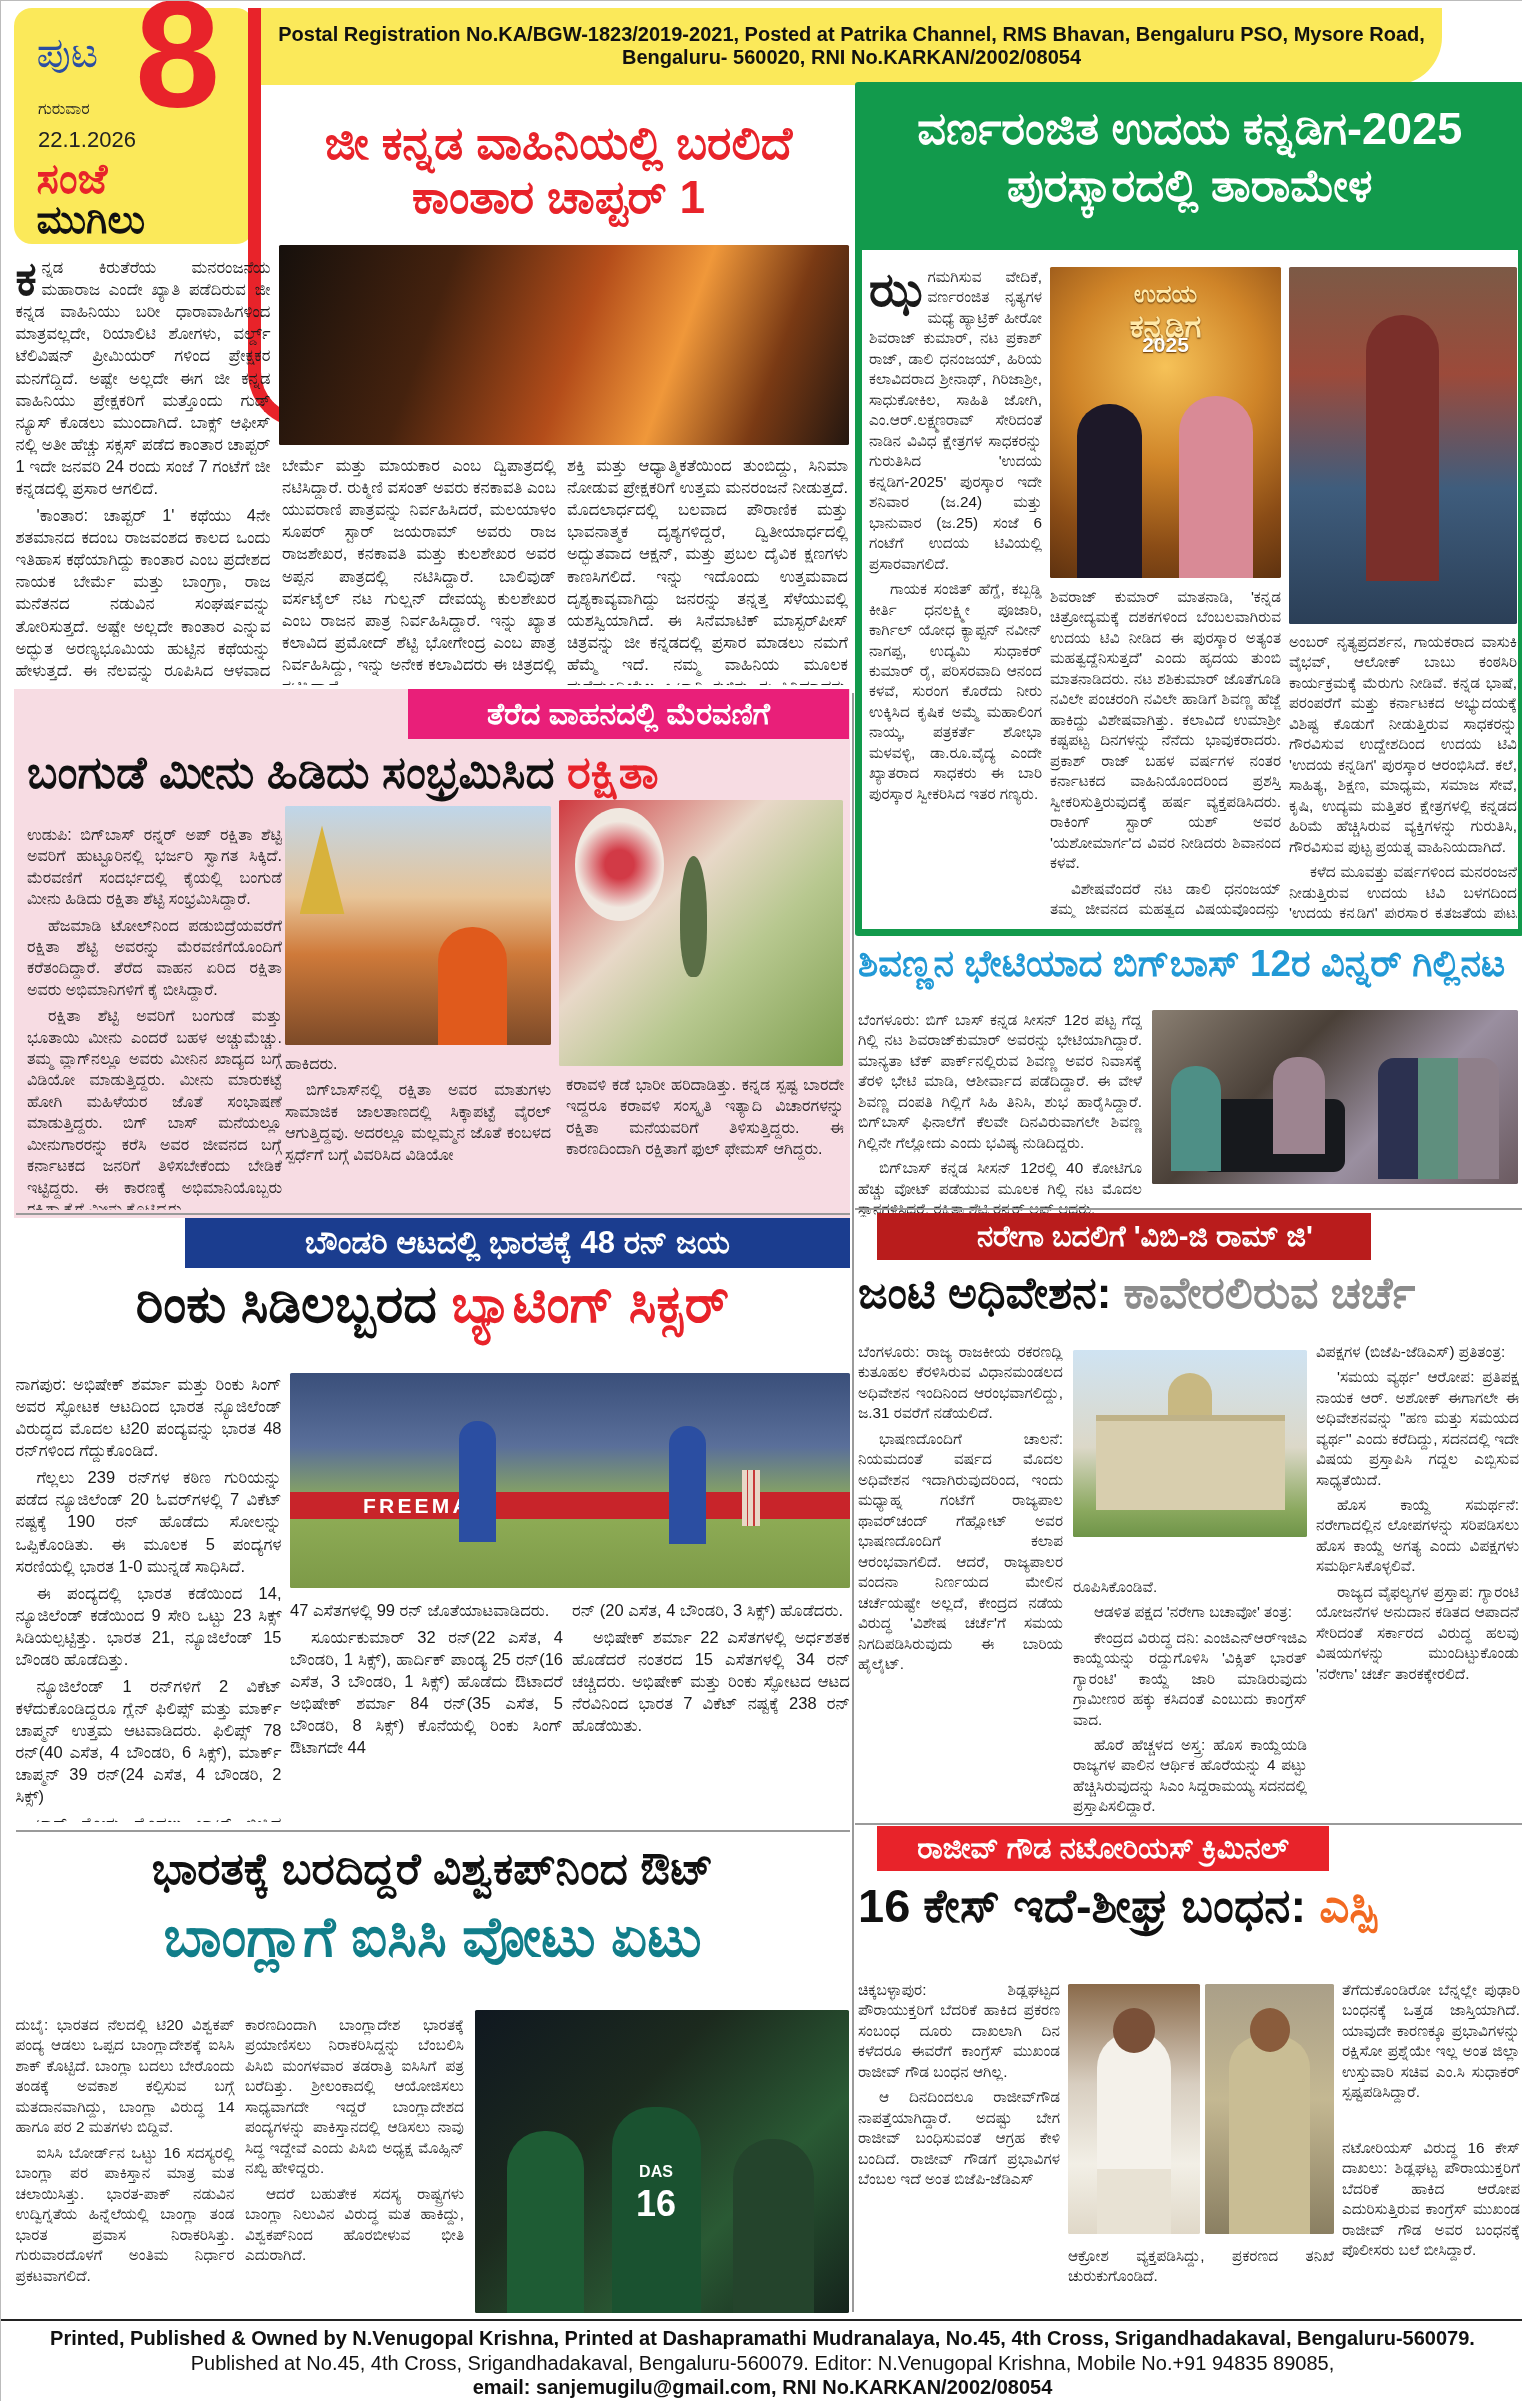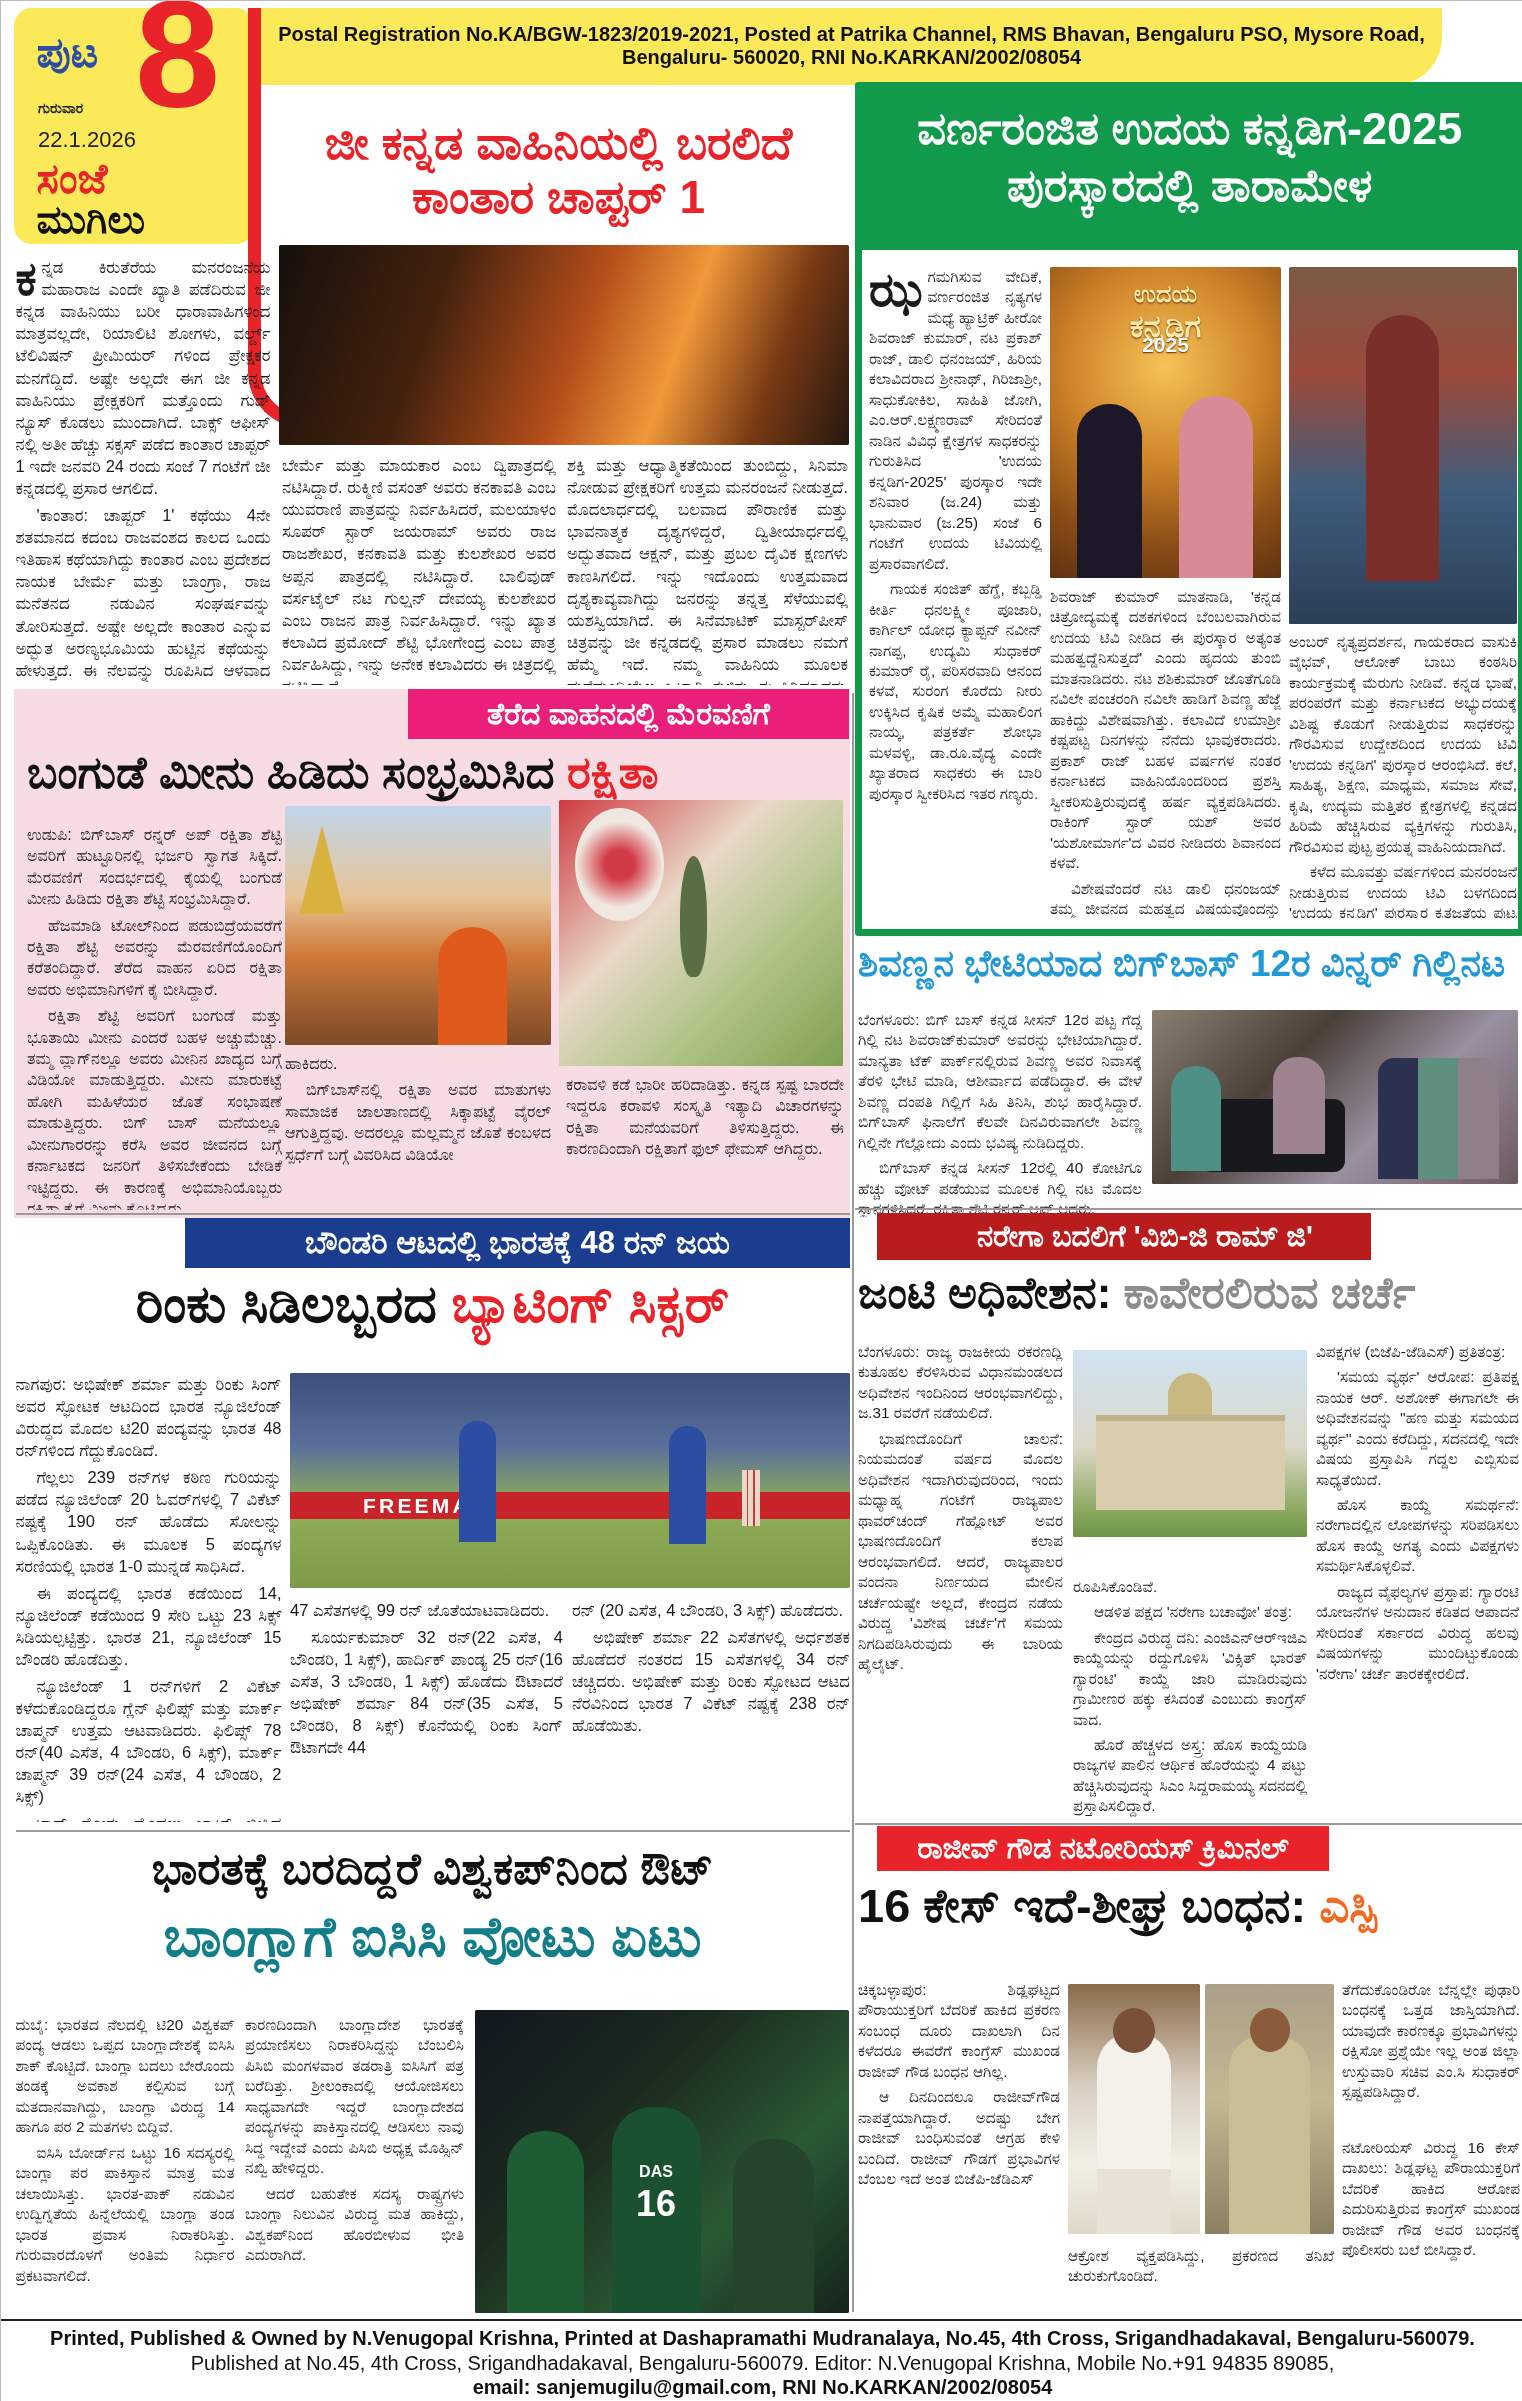--- a/index.html
+++ b/index.html
@@ -17,23 +17,23 @@
   .overlay-label{position:absolute;width:100%;text-align:center;color:#ffe9a8;font-weight:bold;text-shadow:0 0.8px 1.6px #5a2d00;}
   .adboard{position:absolute;left:0;right:0;height:27.4px;background:#c8242a;color:#fff;font-weight:bold;display:flex;align-items:center;padding-left:73px;font-size:21px;letter-spacing:3.2px;}
   .jersey{position:absolute;color:#fff;font-weight:bold;text-align:center;}
 </style>
 </head>
 <body>
 
 <div id="page">
 
   <div class="abs" style="left:13px;top:6.5px;width:240px;height:236px;background:#FBE95A;border-radius:18px;">
-    <div class="abs" style="left:22.6px;top:21px;font-size:42px;font-weight:bold;color:#2B4EA2;">ಪುಟ</div>
+    <div class="abs" style="left:22.6px;top:21px;font-size:42px;font-weight:normal;color:#2B4EA2;">ಪುಟ</div>
     <div class="abs" style="left:121px;top:-31px;font-size:153px;font-weight:bold;color:#E8232A;line-height:1;">8</div>
-    <div class="abs" style="left:24px;top:92px;font-size:14px;font-weight:bold;color:#222;">ಗುರುವಾರ</div>
+    <div class="abs" style="left:24px;top:92px;font-size:16px;font-weight:normal;color:#222;">ಗುರುವಾರ</div>
     <div class="abs" style="left:24px;top:119px;font-size:22px;color:#222;">22.1.2026</div>
     <div class="abs" style="left:22.6px;top:147px;font-size:42px;font-weight:bold;color:#E8232A;">ಸಂಜೆ</div>
     <div class="abs" style="left:22.6px;top:190px;font-size:39px;font-weight:bold;color:#111;">ಮುಗಿಲು</div>
   </div>
   <div class="abs" style="left:247px;top:6.5px;width:56px;height:420px;border-left:13px solid #E8232A;border-bottom:13px solid #E8232A;border-bottom-left-radius:73px;border-color:#E8232A;border-top:0;border-right:0;box-sizing:border-box;"></div>
   <div class="abs" style="left:260px;top:6.5px;width:1181px;height:77px;background:#FBE95A;border-radius:0 0 48px 0;display:flex;flex-direction:column;align-items:center;justify-content:center;">
     <div style="font-size:20px;font-weight:bold;color:#111;">Postal Registration No.KA/BGW-1823/2019-2021, Posted at Patrika Channel, RMS Bhavan, Bengaluru PSO, Mysore Road,</div>
     <div style="font-size:20px;font-weight:bold;color:#111;">Bengaluru- 560020, RNI No.KARKAN/2002/08054</div>
   </div>
 

